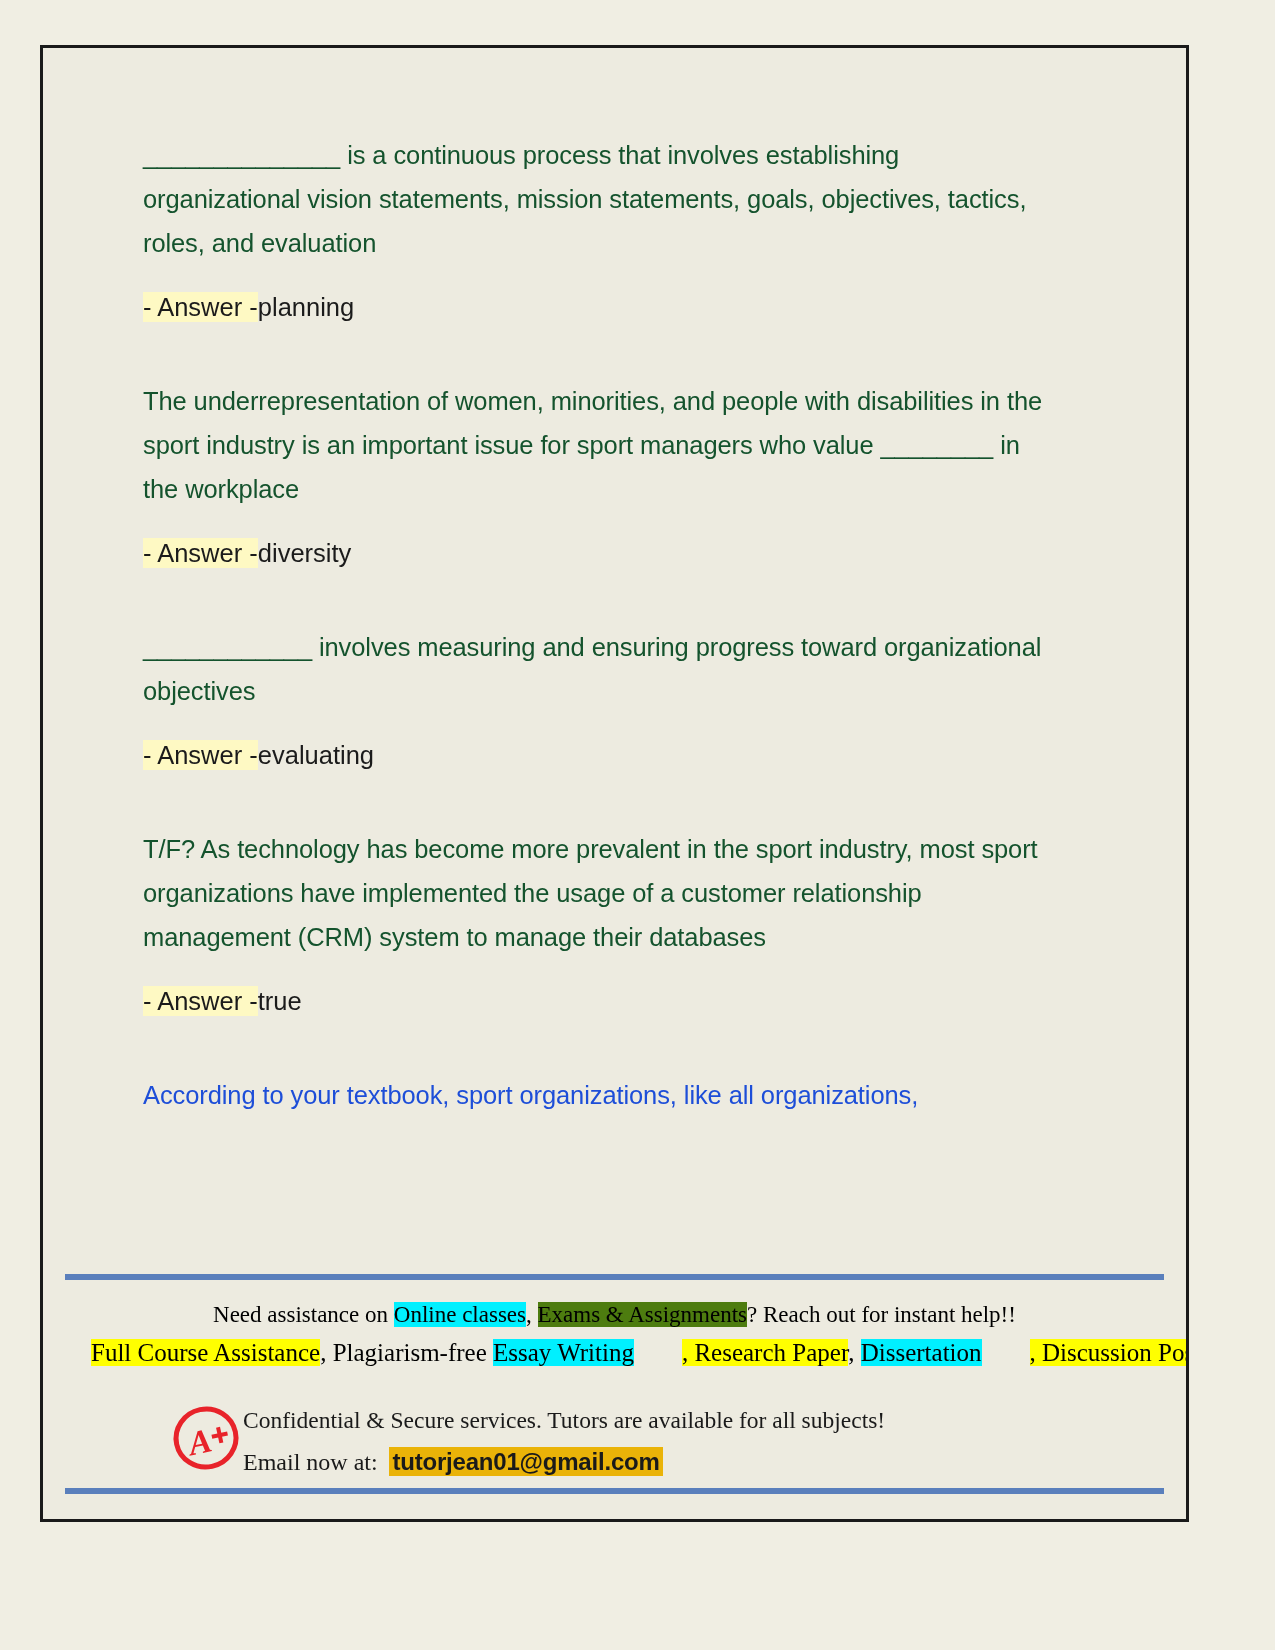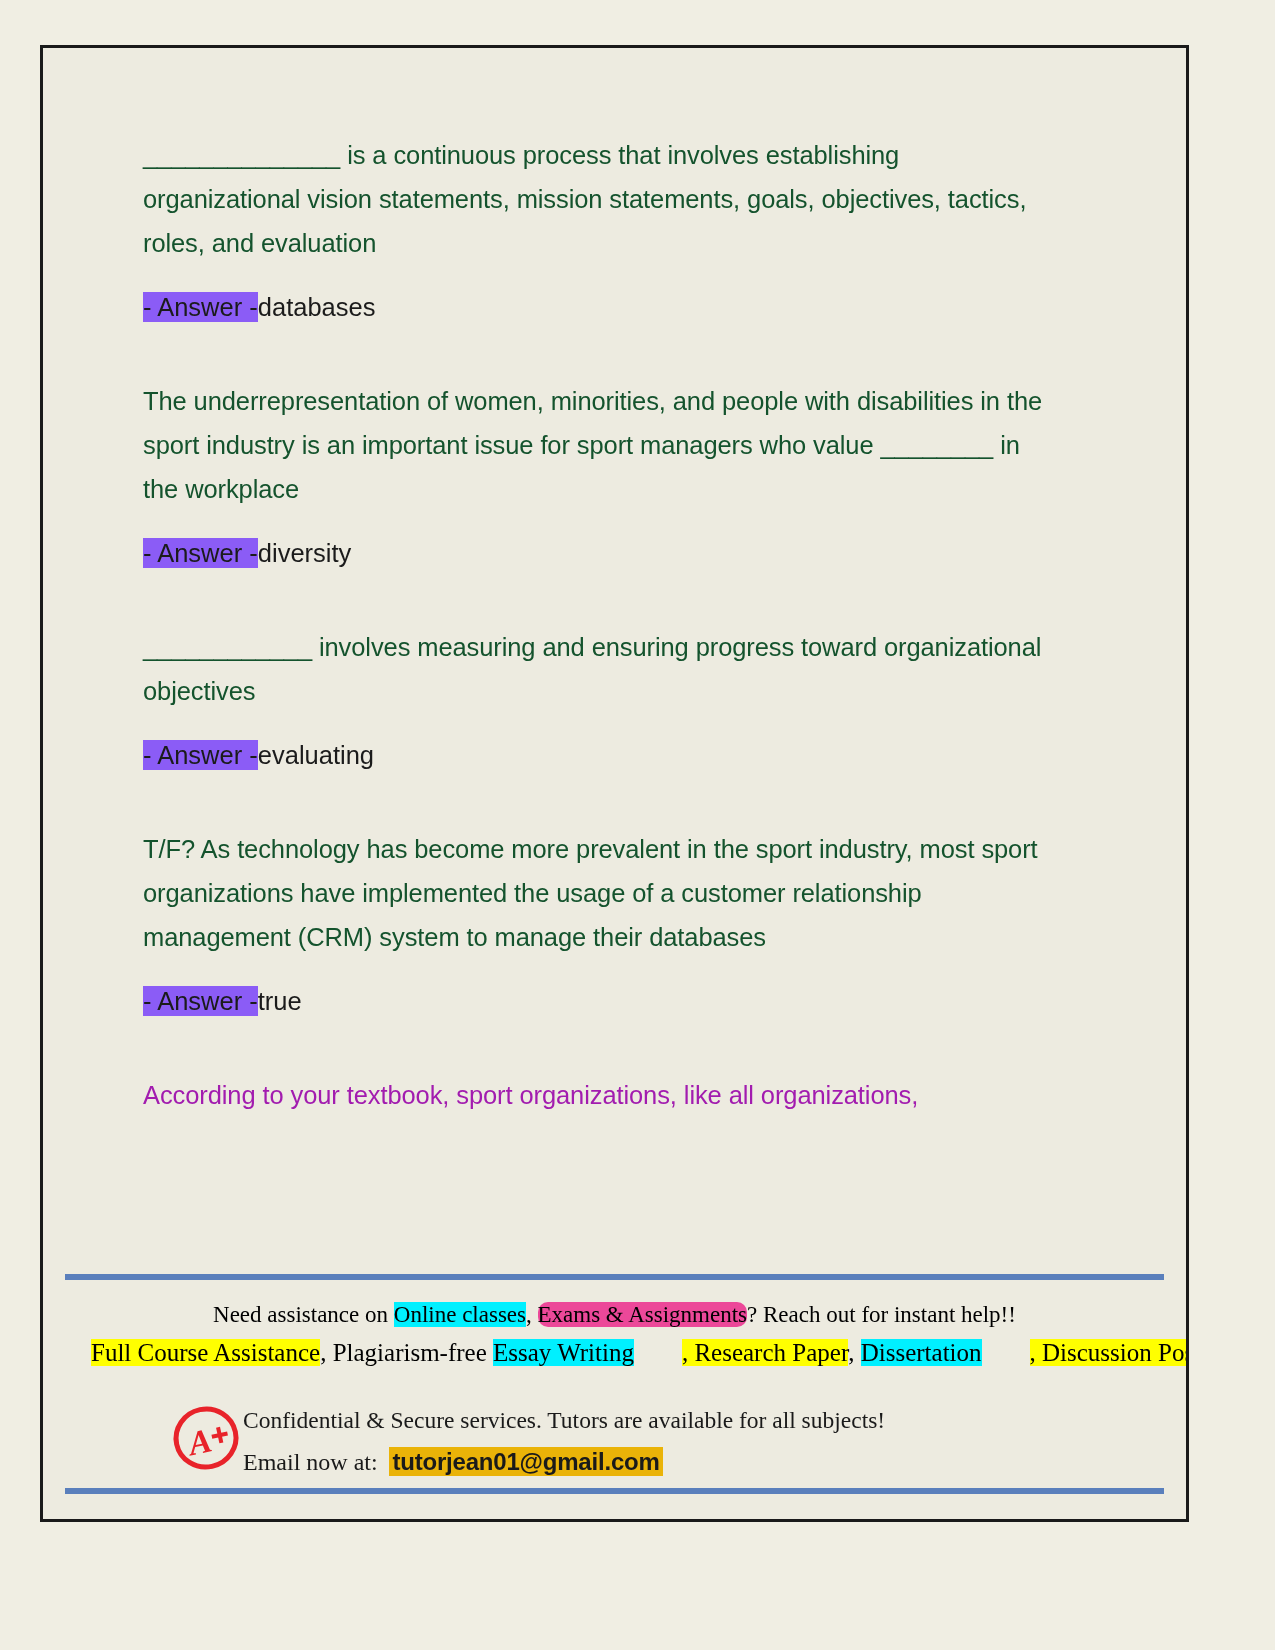--- a/index.html
+++ b/index.html
@@ -50,29 +50,29 @@
   .answer-line {
     margin-top: 22px;
     font-family: "Liberation Sans", sans-serif;
     font-size: 25.5px;
     line-height: 40px;
     color: #1b1b1b;
     white-space: nowrap;
   }
 
   .hl-yellow {
-    background: #8b5cf6;
+    background: #fef9c3;
     padding: 1px 0;
   }
 
   .trailing-line {
     font-family: "Liberation Sans", sans-serif;
     font-size: 25.5px;
     line-height: 44px;
-    color: #a21caf;
+    color: #1d4ed8;
     letter-spacing: -0.1px;
   }
 
   
   .footer {
     position: absolute;
     left: 0;
     right: 0;
     bottom: 0;
     height: 265px;
@@ -103,21 +103,21 @@
     top: 48px;
     font-size: 23px;
   }
 
   .ad-line-2 {
     top: 85px;
     font-size: 25px;
   }
 
   .hl-cyan { background: #00f0ff; }
-  .hl-green { background: #ec4899; border-radius: 10px; }
+  .hl-green { background: #4d7c0f; }
   .hl-yel { background: #ffff00; margin-left: 48px; }
 
   .footer-body {
     position: absolute;
     top: 140px;
     left: 0;
     right: 0;
     height: 90px;
   }
 
@@ -161,21 +161,21 @@
 </style>
 </head>
 <body>
 
 <div class="page">
 
   <div class="content">
 
     <div class="qa-block">
       <div class="question">______________ is a continuous process that involves establishing organizational vision statements, mission statements, goals, objectives, tactics, roles, and evaluation</div>
-      <div class="answer-line"><span class="hl-yellow">- Answer -</span><span>databases</span></div>
+      <div class="answer-line"><span class="hl-yellow">- Answer -</span><span>planning</span></div>
     </div>
 
     <div class="qa-block">
       <div class="question">The underrepresentation of women, minorities, and people with disabilities in the sport industry is an important issue for sport managers who value ________ in the workplace</div>
       <div class="answer-line"><span class="hl-yellow">- Answer -</span><span>diversity</span></div>
     </div>
 
     <div class="qa-block">
       <div class="question">____________ involves measuring and ensuring progress toward organizational objectives</div>
       <div class="answer-line"><span class="hl-yellow">- Answer -</span><span>evaluating</span></div>

